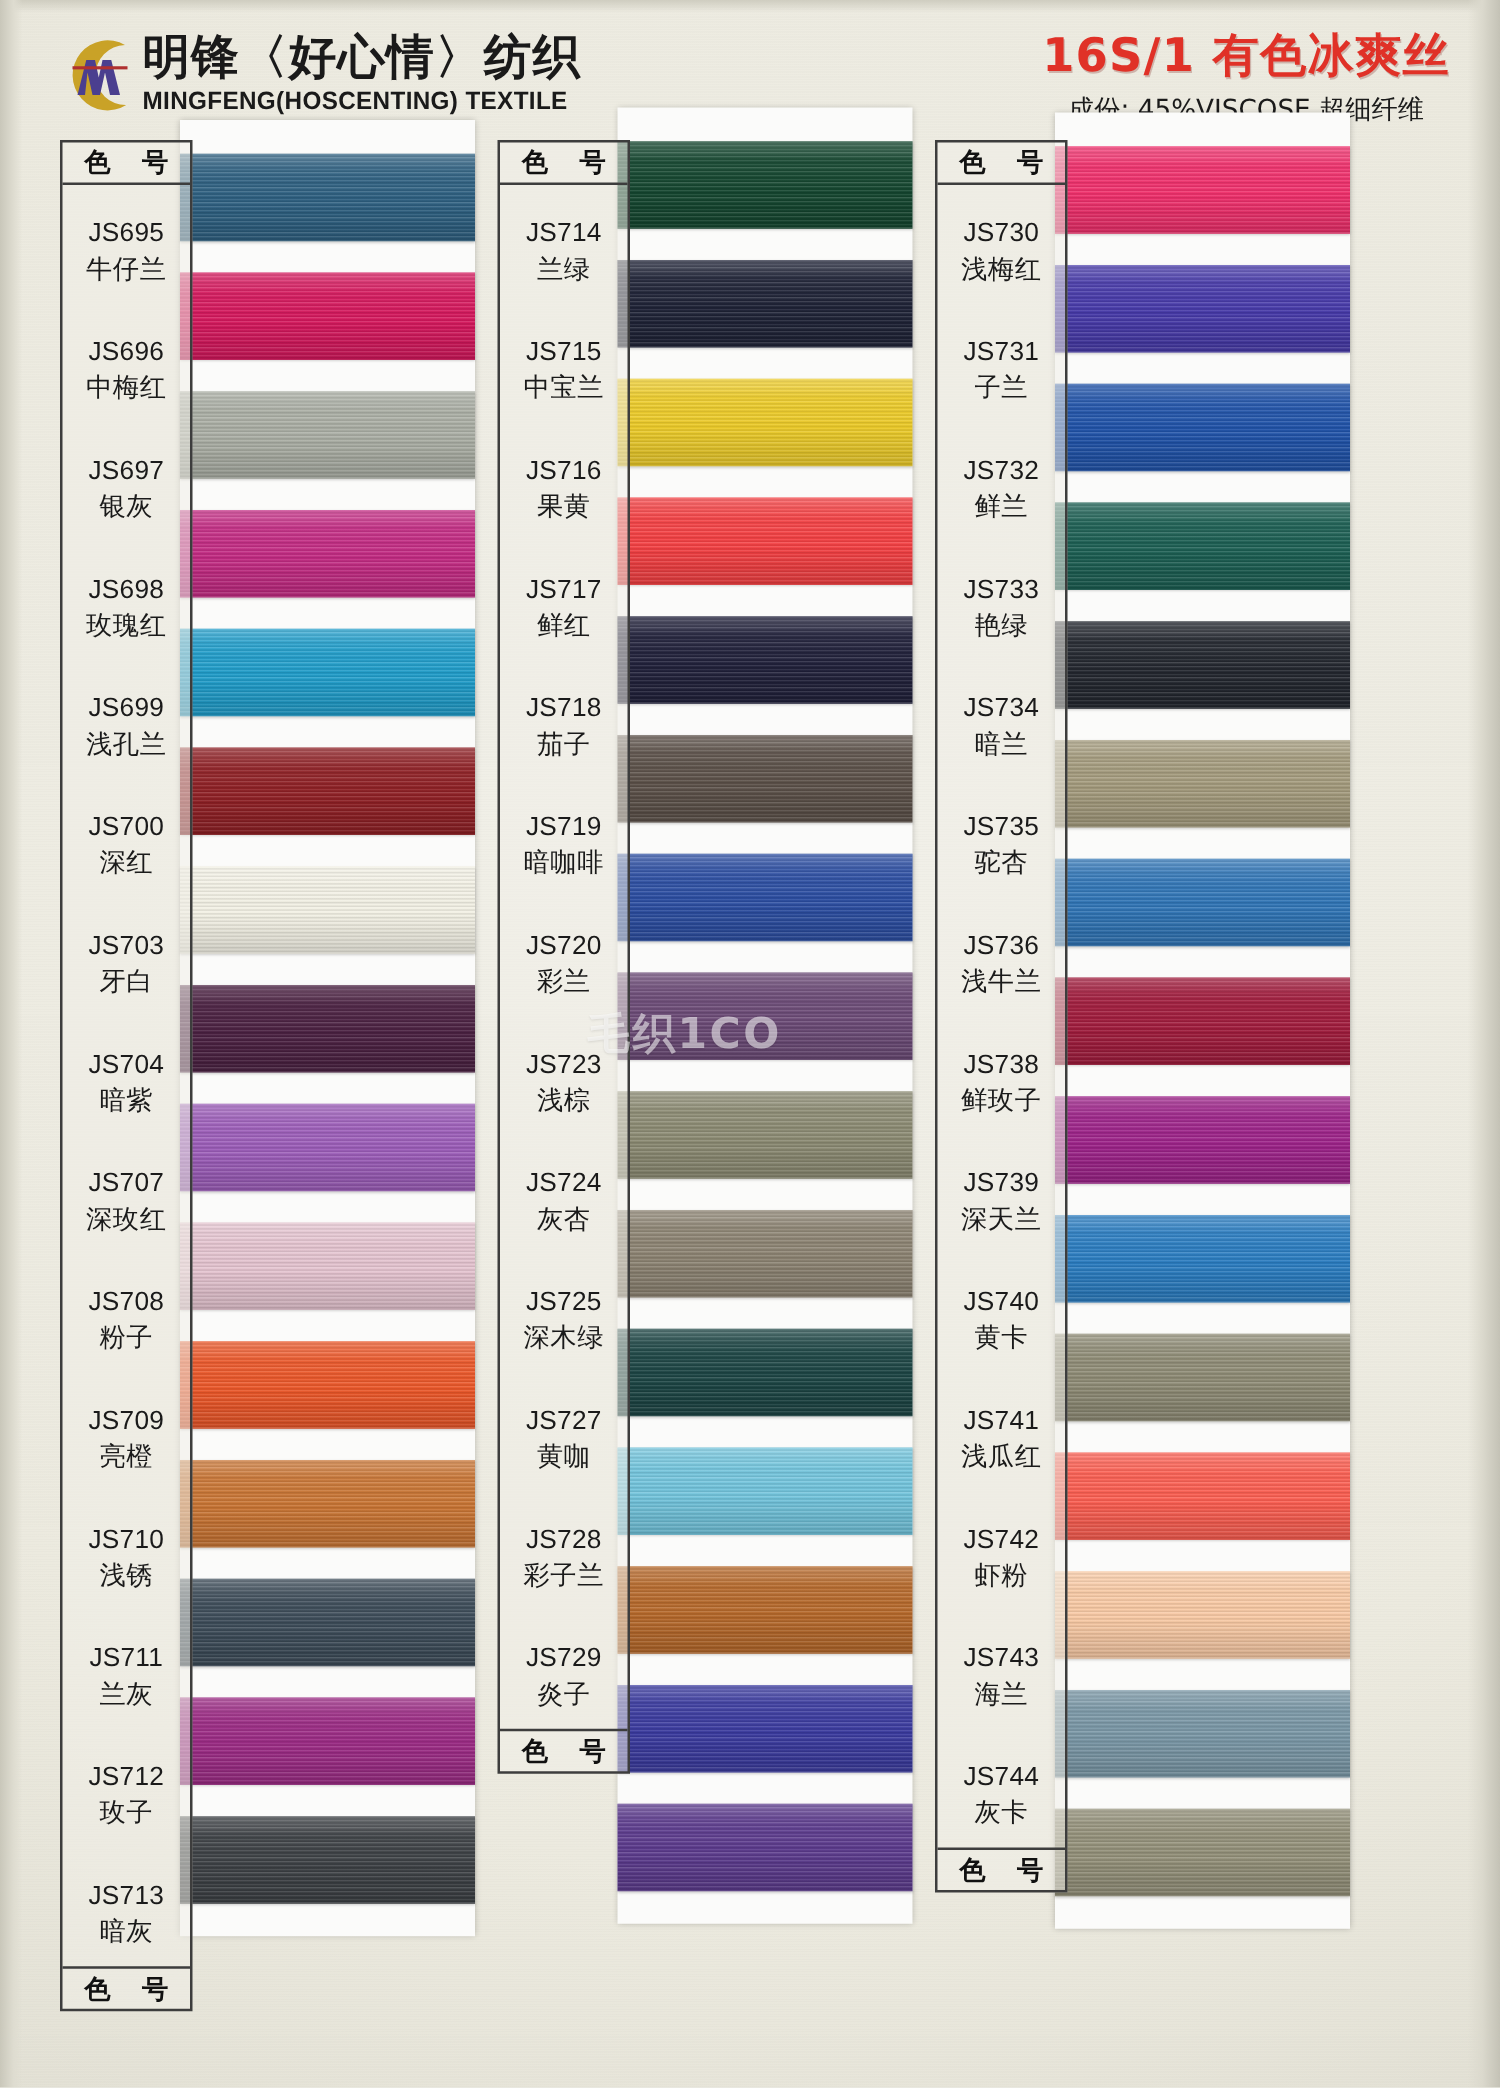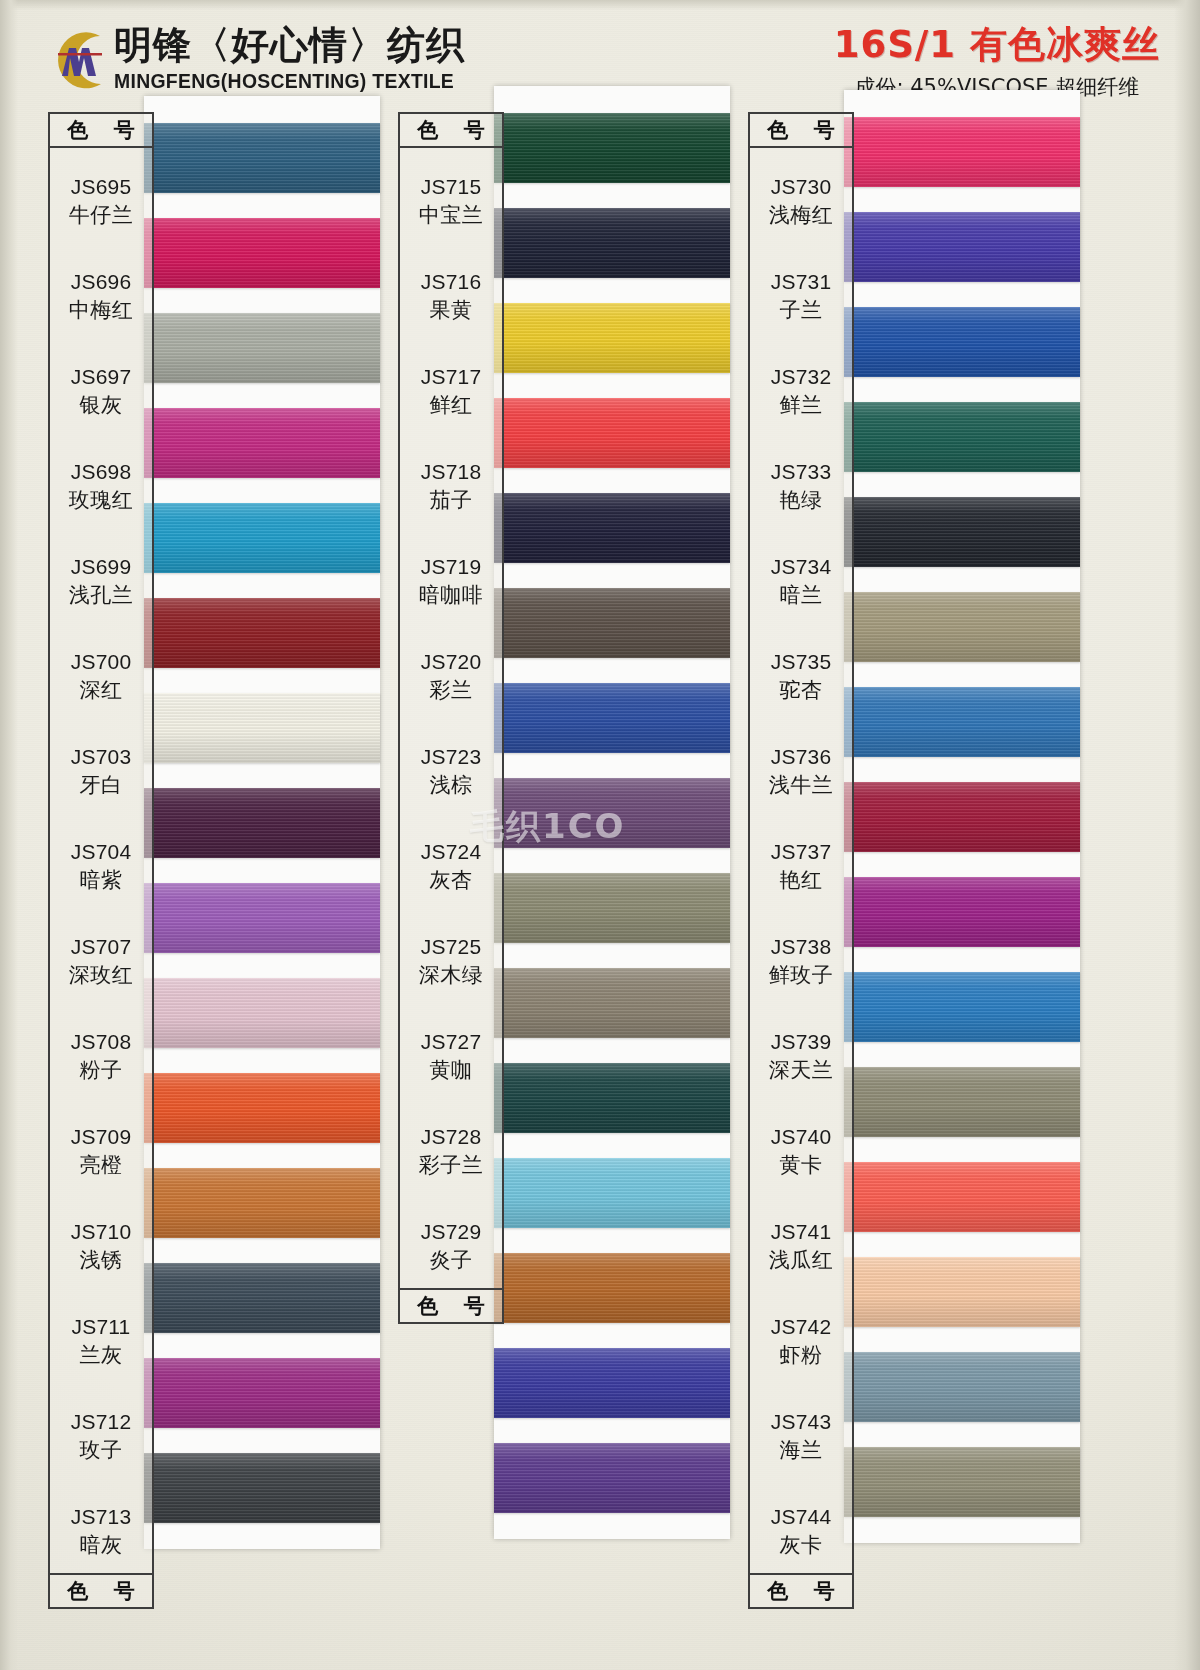--- a/index.html
+++ b/index.html
@@ -433,20 +433,24 @@
           </div>
           <div class="swatch-slot">
             <div class="swatch" style="background-color: rgb(91, 58, 140);"></div>
           </div>
         </div>
     </div>
     <div class="label-table">
       <div class="label-head">色  号</div>
       <div class="label-body">
           <div class="label-cell">
+            <div class="code">JS714</div>
+            <div class="cname">兰绿</div>
+          </div>
+          <div class="label-cell">
             <div class="code">JS715</div>
             <div class="cname">中宝兰</div>
           </div>
           <div class="label-cell">
             <div class="code">JS716</div>
             <div class="cname">果黄</div>
           </div>
           <div class="label-cell">
             <div class="code">JS717</div>
             <div class="cname">鲜红</div>
@@ -567,24 +571,20 @@
           </div>
           <div class="label-cell">
             <div class="code">JS735</div>
             <div class="cname">驼杏</div>
           </div>
           <div class="label-cell">
             <div class="code">JS736</div>
             <div class="cname">浅牛兰</div>
           </div>
           <div class="label-cell">
-            <div class="code">JS737</div>
-            <div class="cname">艳红</div>
-          </div>
-          <div class="label-cell">
             <div class="code">JS738</div>
             <div class="cname">鲜玫子</div>
           </div>
           <div class="label-cell">
             <div class="code">JS739</div>
             <div class="cname">深天兰</div>
           </div>
           <div class="label-cell">
             <div class="code">JS740</div>
             <div class="cname">黄卡</div>

